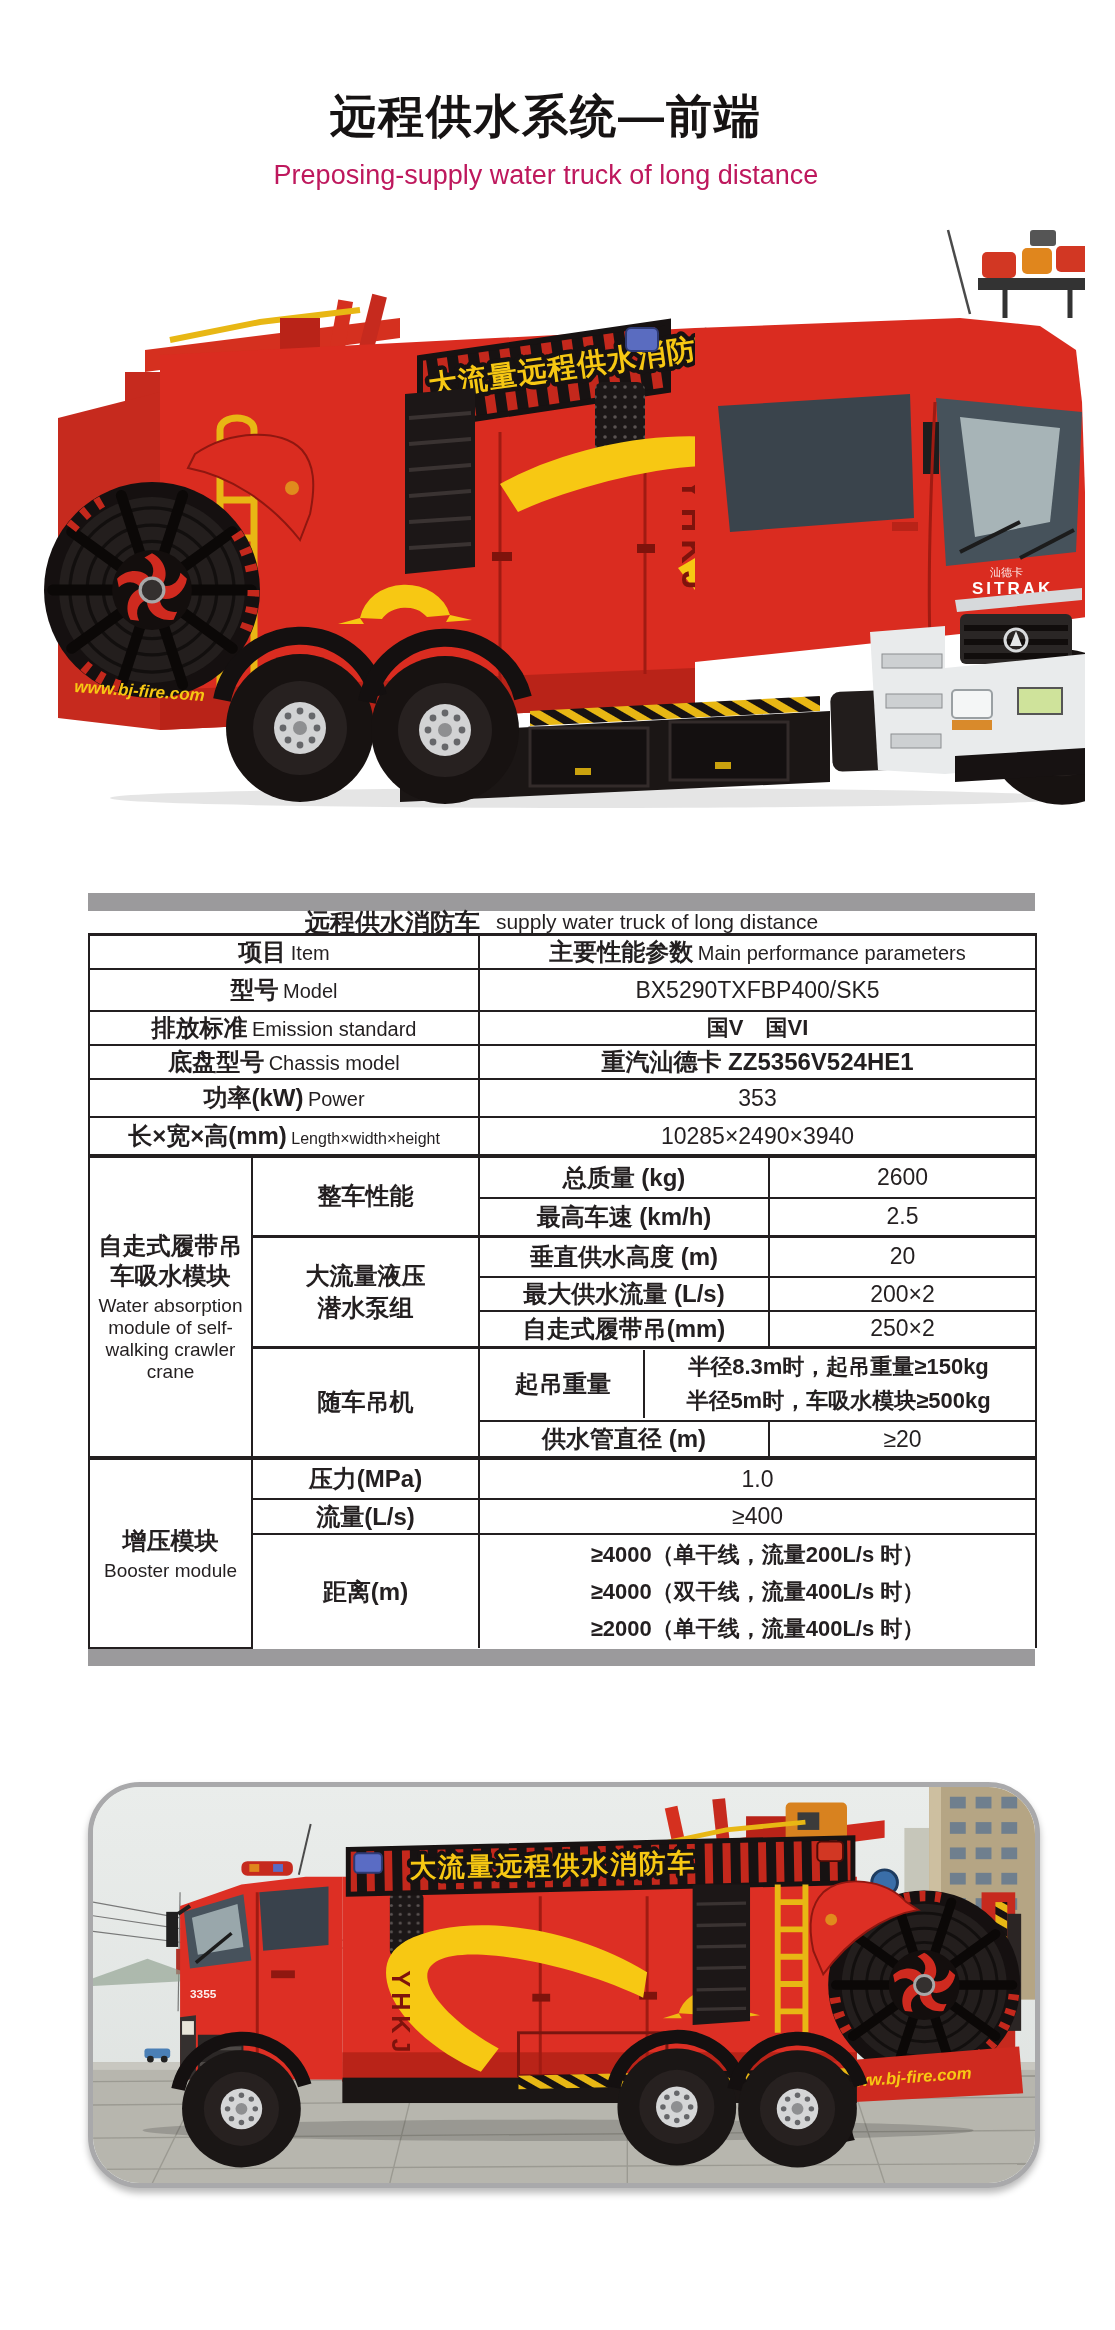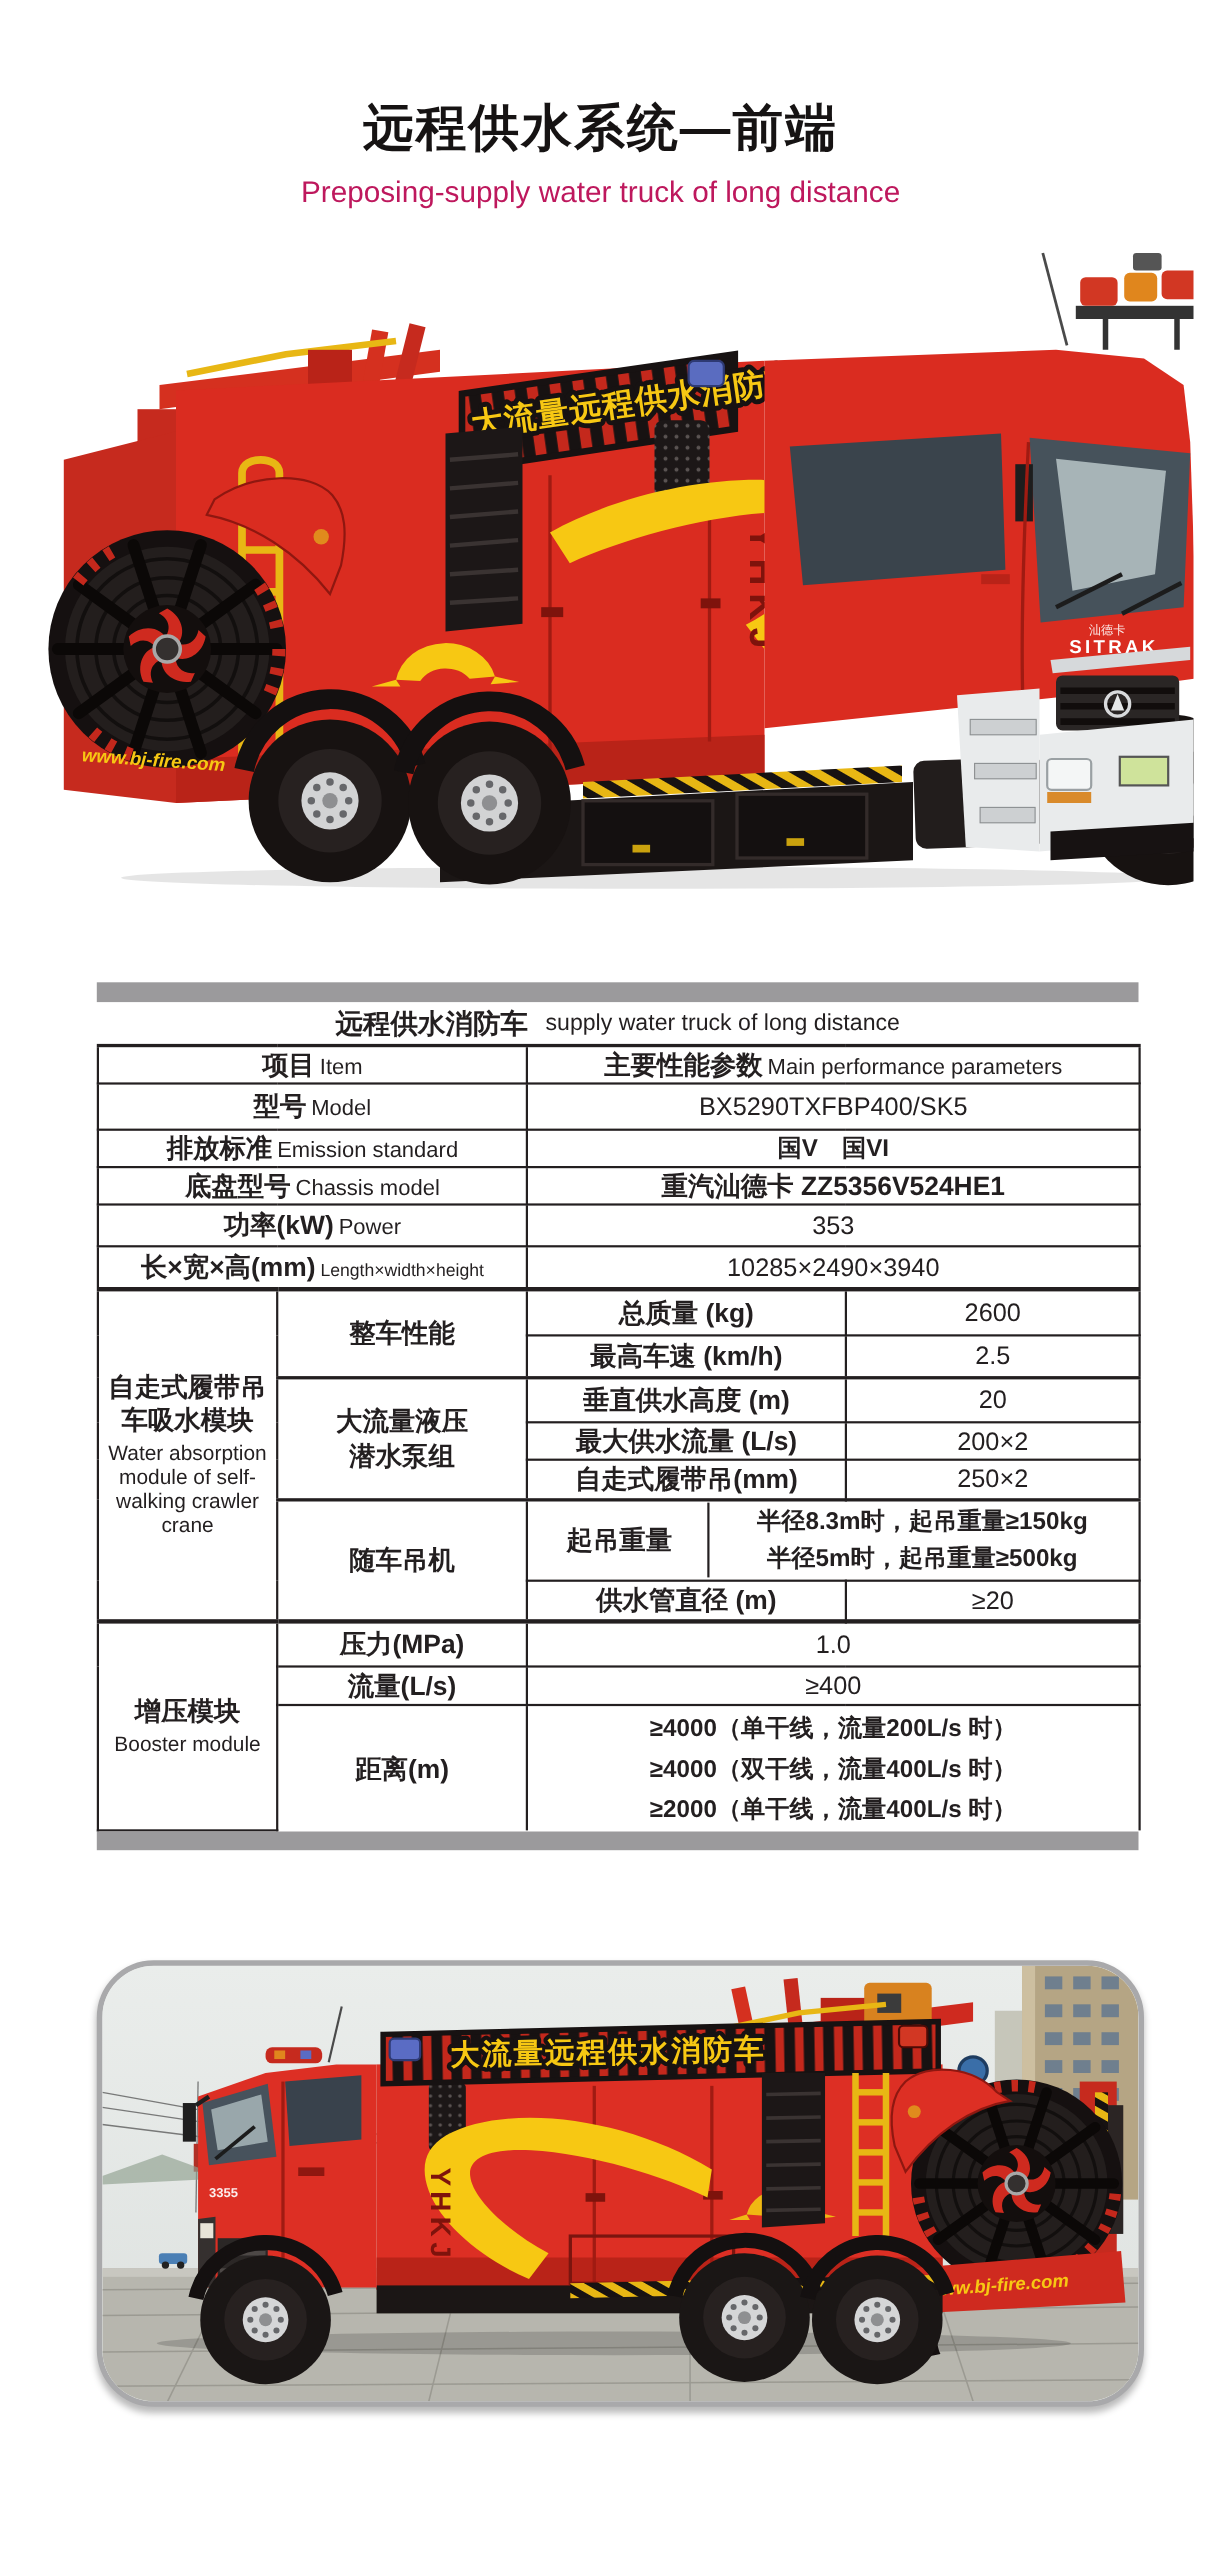--- a/index.html
+++ b/index.html
@@ -13,21 +13,21 @@
   .photo-top{position:absolute;top:222px;left:30px;width:1055px;height:588px;}
   .photo-bottom{position:absolute;top:1782px;left:88px;width:952px;height:406px;
       border:5px solid #a9a9ab;border-radius:52px;overflow:hidden;box-sizing:border-box;
       box-shadow:0 5px 7px rgba(0,0,0,.28);background:#e8eae8;}
   .photo-bottom svg{display:block;width:100%;height:100%;}
   
   .spec-wrap{position:absolute;top:893px;left:88px;width:947px;}
   .bar{background:#9b9a9c;width:947px;}
   .bar-top{height:18px;}
   .bar-bottom{height:17px;}
-  .tbl-title{height:38px;display:flex;align-items:center;justify-content:center;gap:16px;text-align:right;}
+  .tbl-title{height:22px;display:flex;align-items:center;justify-content:center;gap:16px;text-align:right;}
   .tbl-title .cn{font-size:25px;font-weight:bold;}
   .tbl-title .en{font-size:21px;}
   table.spec{border-collapse:collapse;table-layout:fixed;width:947px;}
   table.spec td{border:2px solid #231f20;text-align:center;vertical-align:middle;
       padding:0 3px;overflow:hidden;}
   .cn{font-weight:bold;font-size:24px;}
   .en{font-size:20px;font-weight:normal;}
   .en-sm{font-size:16px;font-weight:normal;}
   .val{font-size:23px;font-weight:normal;}
   .cnv{font-size:22px;font-weight:bold;}
@@ -349,21 +349,21 @@
         <td class="val">250×2</td>
       </tr>
 
       <tr class="h74 sub">
         <td rowspan="2" class="cn">随车吊机</td>
         <td colspan="2" class="split">
           <div class="split-box">
             <div class="split-l cn">起吊重量</div>
             <div class="split-r cnv">
               <div>半径8.3m时，起吊重量≥150kg</div>
-              <div>半径5m时，起吊重量≥500kg</div>
+              <div>半径5m时，车吸水模块≥500kg</div>
             </div>
           </div>
         </td>
       </tr>
       <tr class="h37">
         <td class="cn">供水管直径 (m)</td>
         <td class="val">≥20</td>
       </tr>
 
       <tr class="h41 sec">

